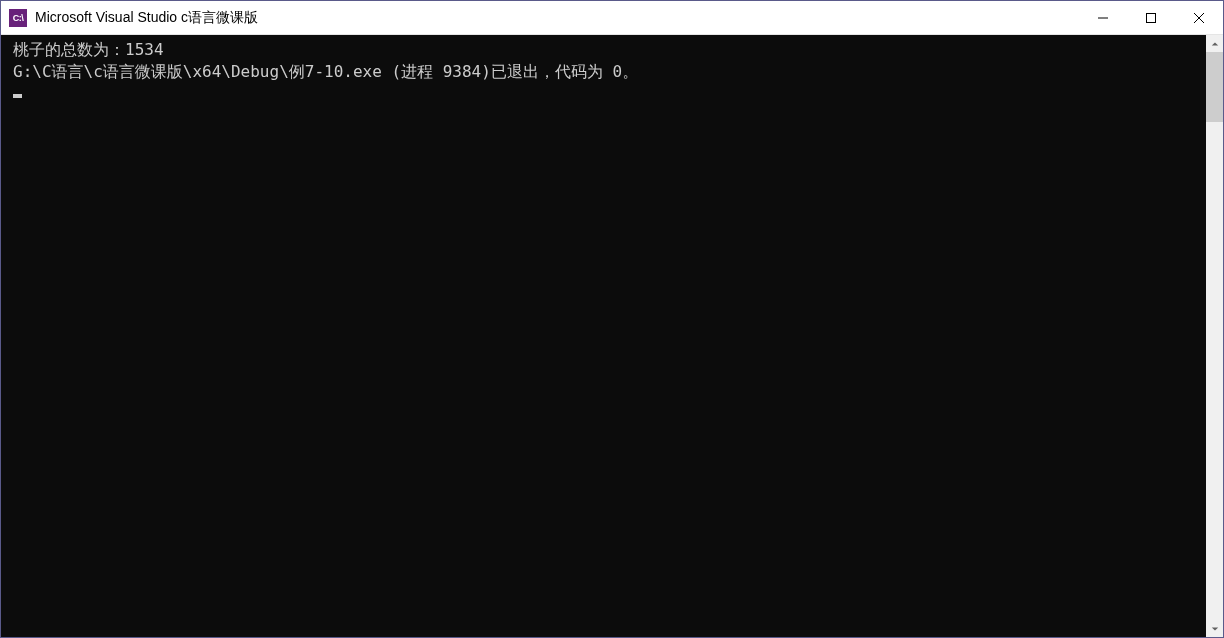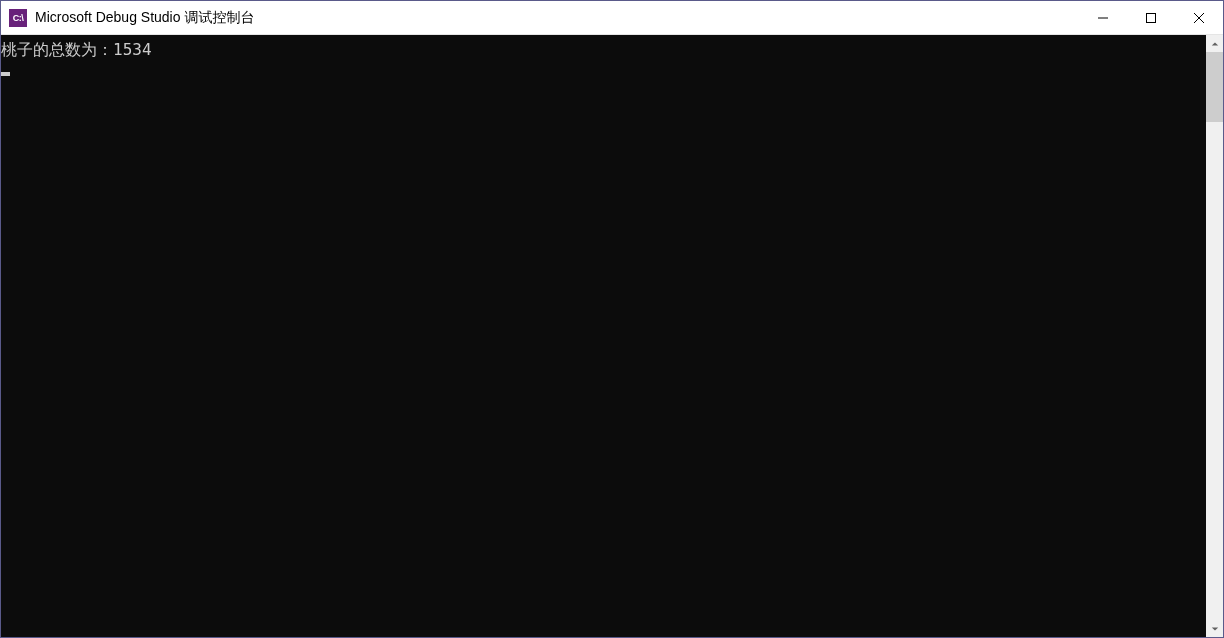--- a/index.html
+++ b/index.html
@@ -65,21 +65,21 @@
       height: 10px;
     }
     .console-body {
       flex: 1;
       display: flex;
       background: #0c0c0c;
       overflow: hidden;
     }
     .console-content {
       flex: 1;
-      padding: 4px 0 0 0;
+      padding: 4px 0 0 12px;
       font-family: "NSimSun", "SimSun", "Consolas", monospace;
       font-size: 16px;
       line-height: 22px;
       color: #cccccc;
       white-space: pre;
       overflow: hidden;
     }
     .console-line {
       display: block;
     }
@@ -124,42 +124,42 @@
       background: #cdcdcd;
       cursor: pointer;
     }
   </style>
 </head>
 <body>
 
 <div class="window">
   <div class="titlebar">
     <div class="app-icon">C:\</div>
-    <div class="title-text">Microsoft Debug Studio 调试控制台</div>
+    <div class="title-text">Microsoft Visual Studio c语言微课版</div>
     <div class="window-controls">
       <div class="win-btn">
         <svg viewBox="0 0 10 10">
             <line x1="0" y1="5" x2="10" y2="5" stroke="currentColor" stroke-width="1"></line>
           </svg>
       </div>
       <div class="win-btn">
         <svg viewBox="0 0 10 10">
             <rect x="0.5" y="0.5" width="9" height="9" fill="none" stroke="currentColor" stroke-width="1"></rect>
           </svg>
       </div>
       <div class="win-btn close">
         <svg viewBox="0 0 10 10">
             <line x1="0" y1="0" x2="10" y2="10" stroke="currentColor" stroke-width="1"></line>
             <line x1="10" y1="0" x2="0" y2="10" stroke="currentColor" stroke-width="1"></line>
           </svg>
       </div>
     </div>
   </div>
   <div class="console-body">
-    <div class="console-content"><span class="console-line">桃子的总数为：1534</span><span class="console-line"><span class="cursor"></span></span></div>
+    <div class="console-content"><span class="console-line">桃子的总数为：1534</span><span class="console-line">G:\C语言\c语言微课版\x64\Debug\例7-10.exe (进程 9384)已退出，代码为 0。</span><span class="console-line"><span class="cursor"></span></span></div>
     <div class="scrollbar">
       <div class="scroll-arrow">
         <svg viewBox="0 0 10 10">
             <path d="M1 7 L5 3 L9 7 Z"></path>
           </svg>
       </div>
       <div class="scroll-track">
         <div class="scroll-thumb"></div>
       </div>
       <div class="scroll-arrow">

